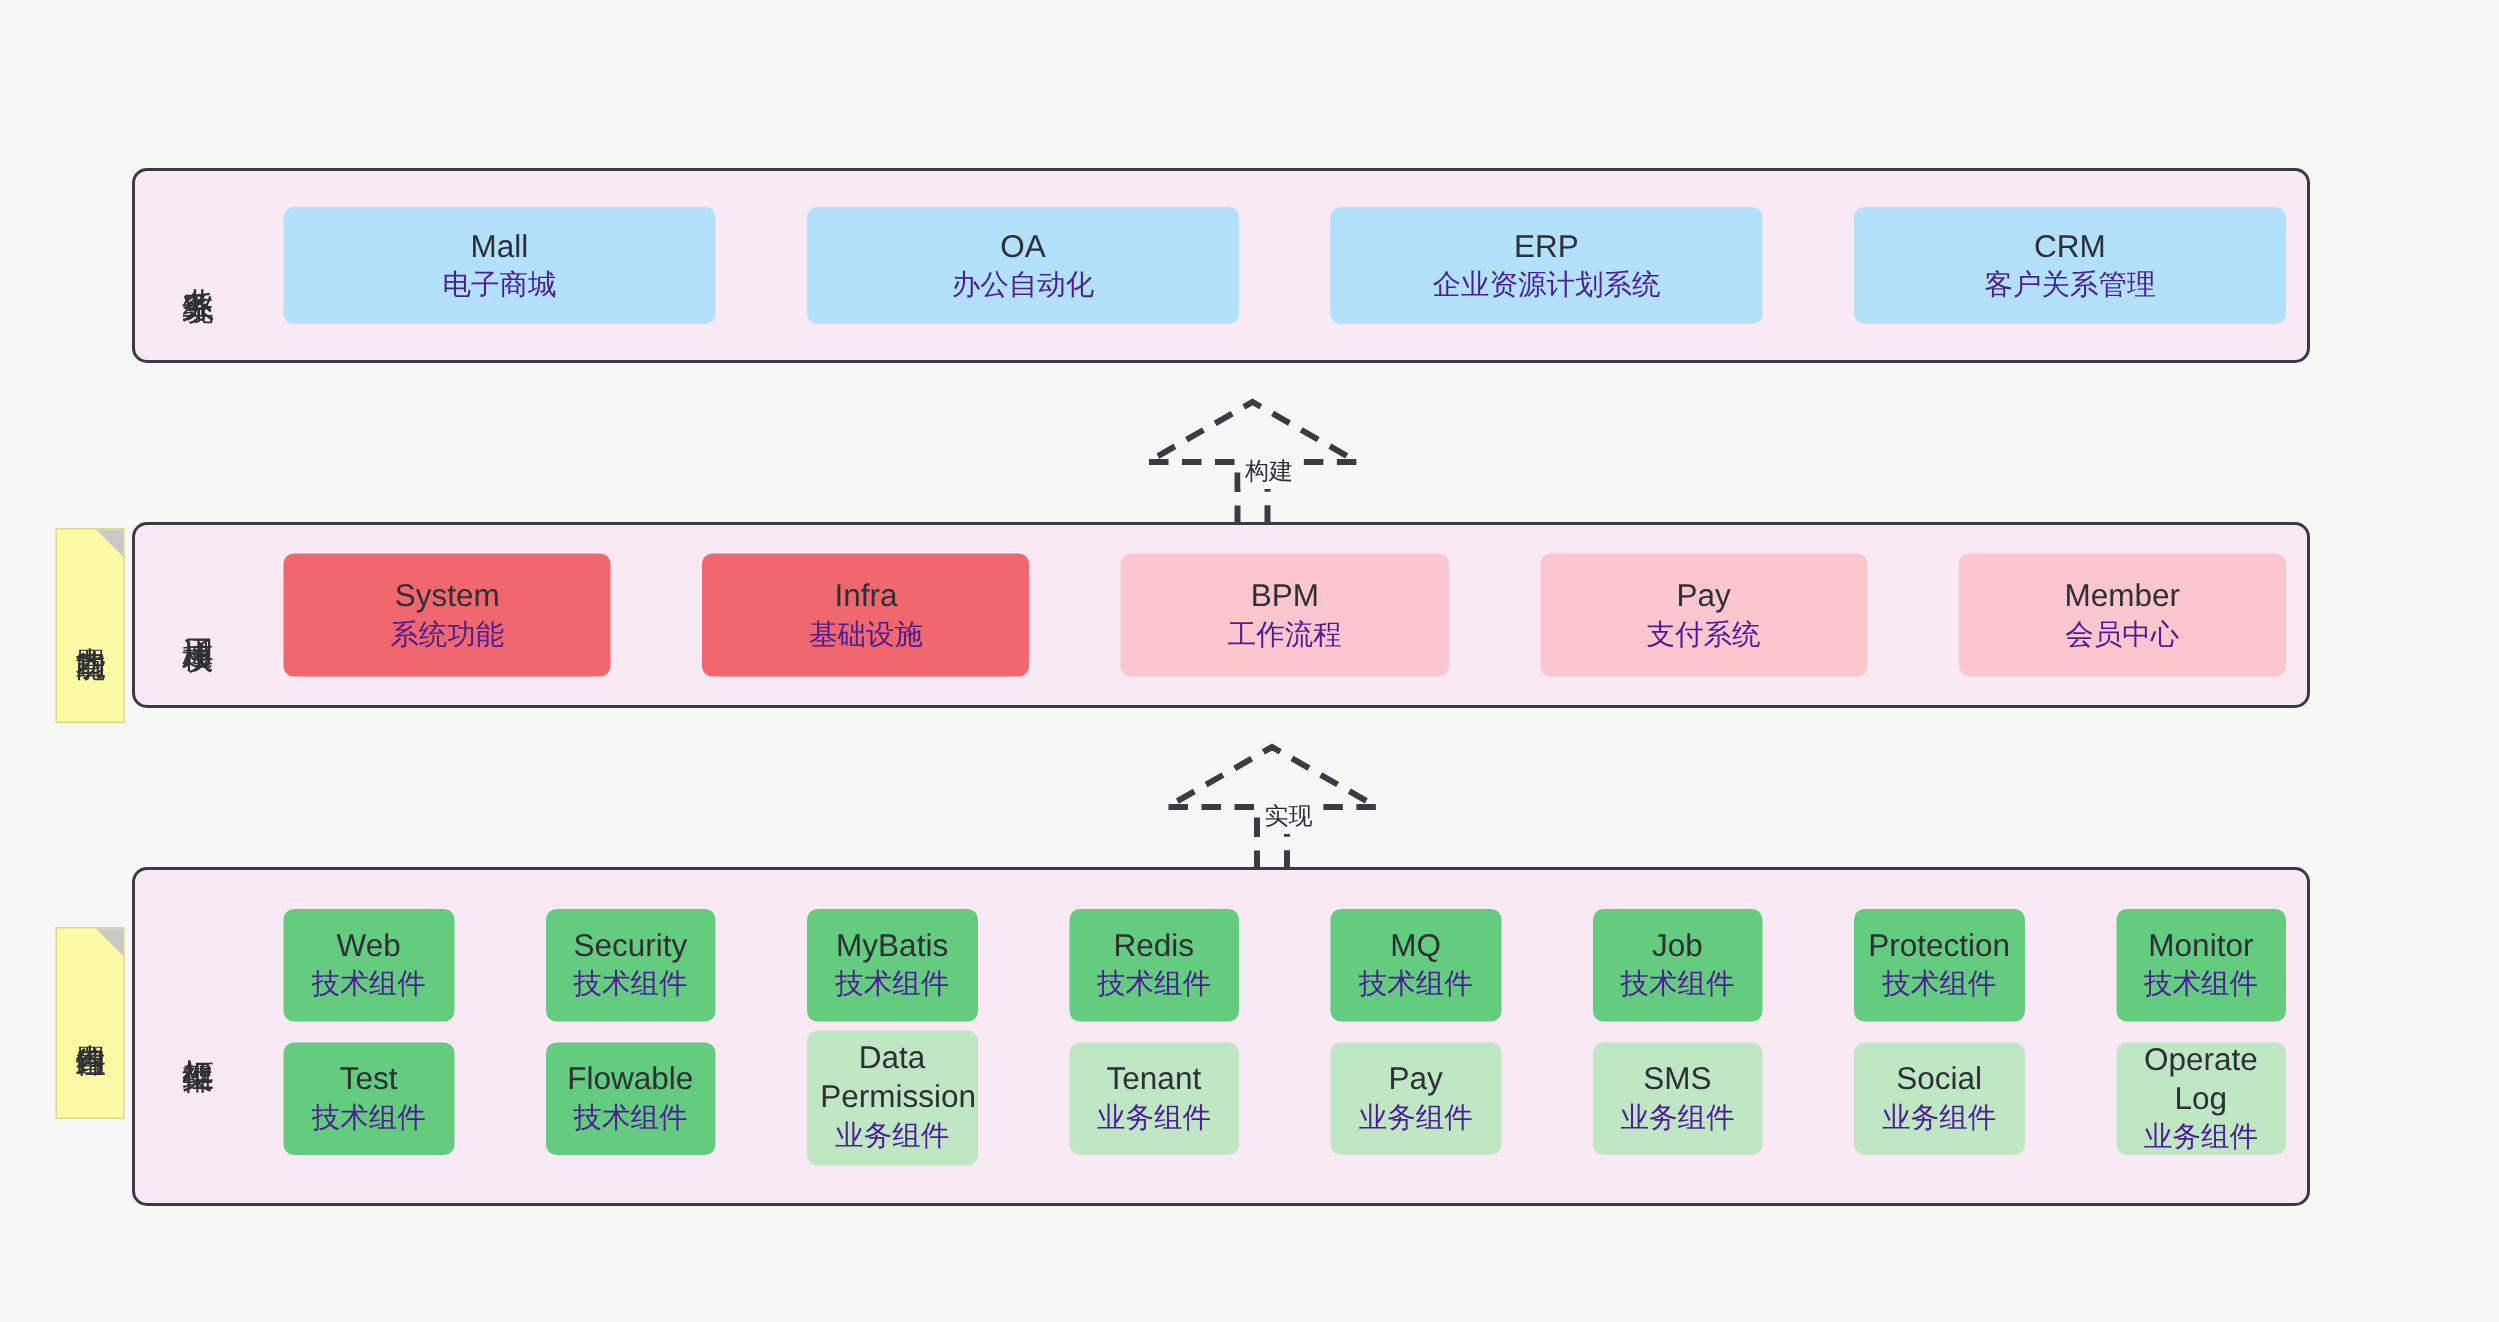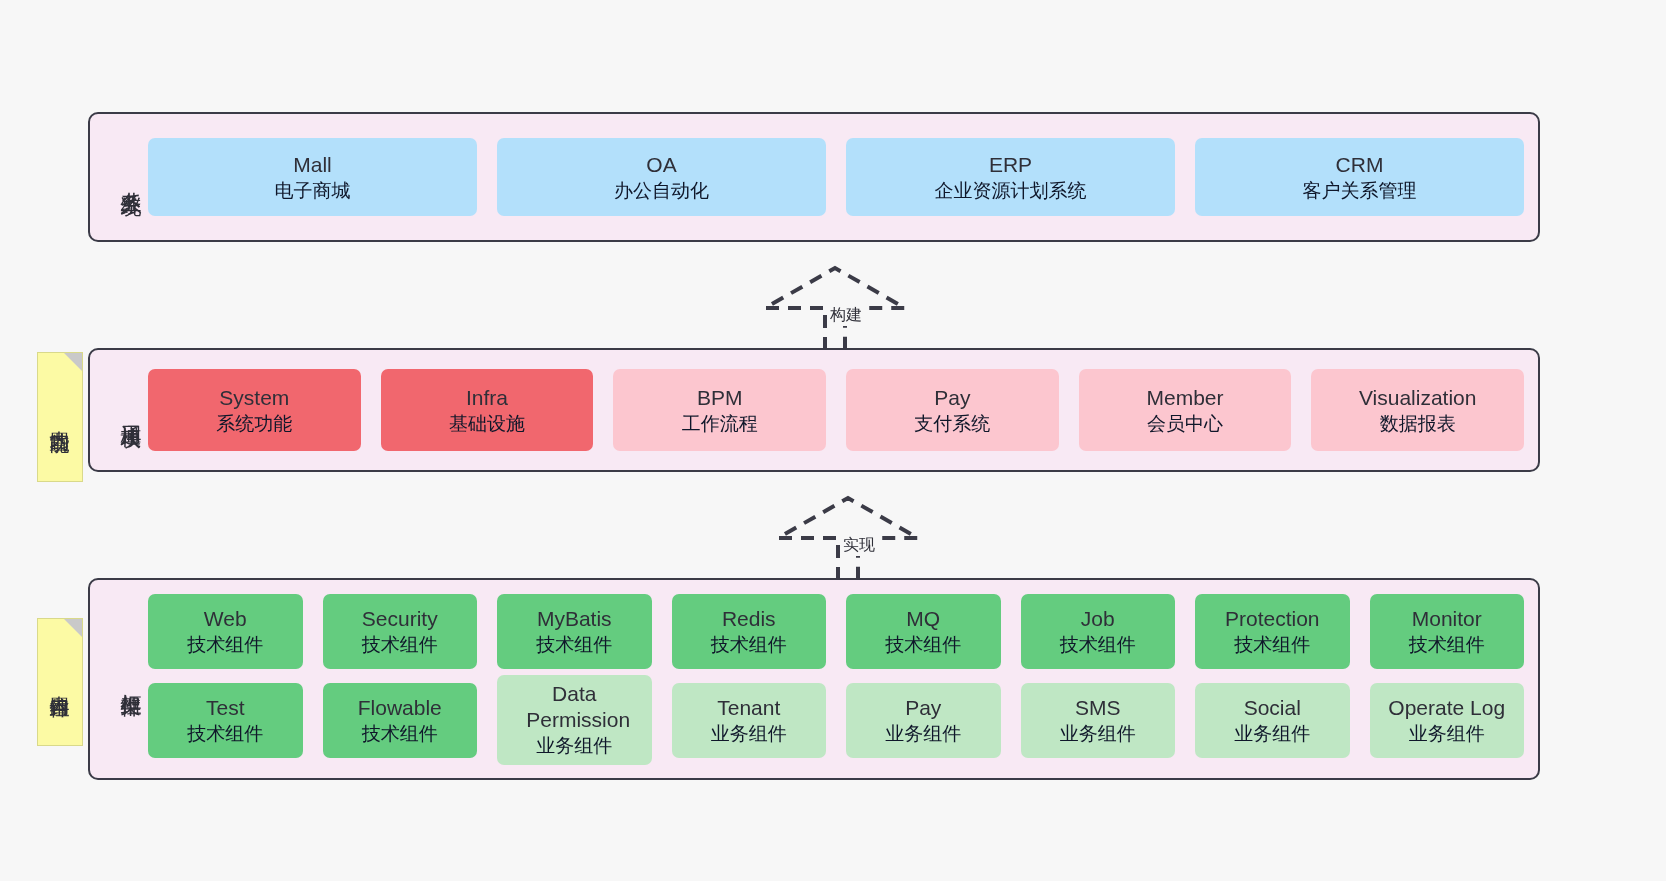--- a/index.html
+++ b/index.html
@@ -65,30 +65,31 @@
   .box {
     flex: 1 1 0;
     border-radius: 7px;
     display: flex;
     flex-direction: column;
     align-items: center;
     justify-content: center;
     text-align: center;
     box-sizing: border-box;
     padding: 6px 4px;
+    margin-left: 41px;
   }
   .box .title {
     font-size: 21px;
     line-height: 26px;
     color: #2f2f38;
   }
   .box .sub {
     font-size: 19px;
     line-height: 25px;
-    color: #0f172a;
+    color: #4c1d95;
   }
   .blue   { background: #b3e0fb; }
   .red    { background: #f1676e; text-align: center; }
   .pink   { background: #fcc6cf; }
   .green  { background: #64cc7f; }
   .lgreen { background: #bfe7c4; }
 
   .h-biz { height: 78px; }
   .h-mod { height: 82px; }
   .h-fw  { height: 75px; }
@@ -209,42 +210,38 @@
         <div class="box pink h-mod">
           <span class="title">Pay</span>
           <span class="sub">支付系统</span>
         </div>
 
         <div class="box pink h-mod">
           <span class="title">Member</span>
           <span class="sub">会员中心</span>
         </div>
 
-        <div class="box pink h-mod">
-          <span class="title">Visualization</span>
-          <span class="sub">数据报表</span>
-        </div>
 
       </div>
     </div>
   </div>
 
   <div class="arrow" id="arrow-implement" style="left:768px; top:492px; width:180px; height:88px;font-family:Liberation Serif, serif;">
     <svg width="180" height="88" viewBox="0 0 180 88">
       <path d="M 70 88 L 70 46 L 10 46 L 80 6 L 150 46 L 90 46 L 90 88" fill="none" stroke="#3b3b47" stroke-width="4" stroke-dasharray="13 9" stroke-linecap="butt"></path>
     </svg>
     <span class="arrow-label" style="left:72px; top:42px;">实现</span>
   </div>
 
   <div class="note" id="note-framework" style="left:37px; top:618px; height:128px;">
     <span class="fold"></span>
     <span class="note-text">内置组件</span>
   </div>
 
-  <div class="tier" id="tier-framework" style="left:88px; top:578px; width:1452px; height:202px;">
+  <div class="tier" id="tier-framework" style="left:88px; top:578px; width:1452px; height:226px;">
     <div class="tier-label">框架组件</div>
     <div class="tier-body">
 
       <div class="row">
         <div class="box green h-fw">
           <span class="title">Web</span>
           <span class="sub">技术组件</span>
         </div>
         <div class="box green h-fw">
           <span class="title">Security</span>

